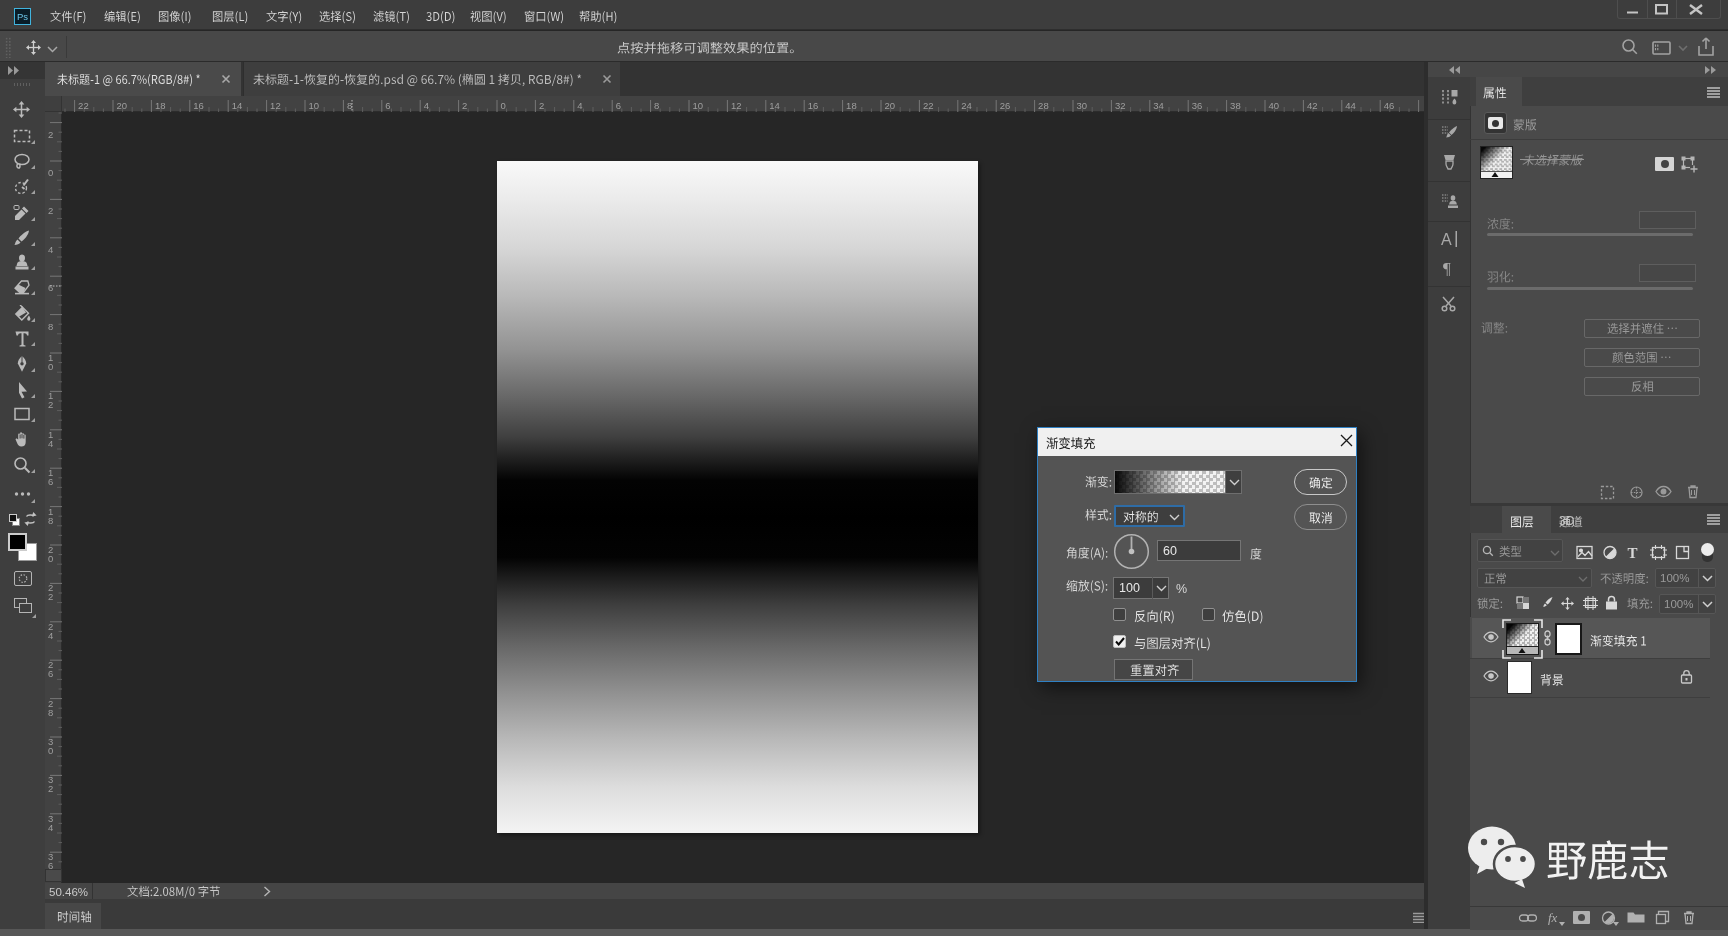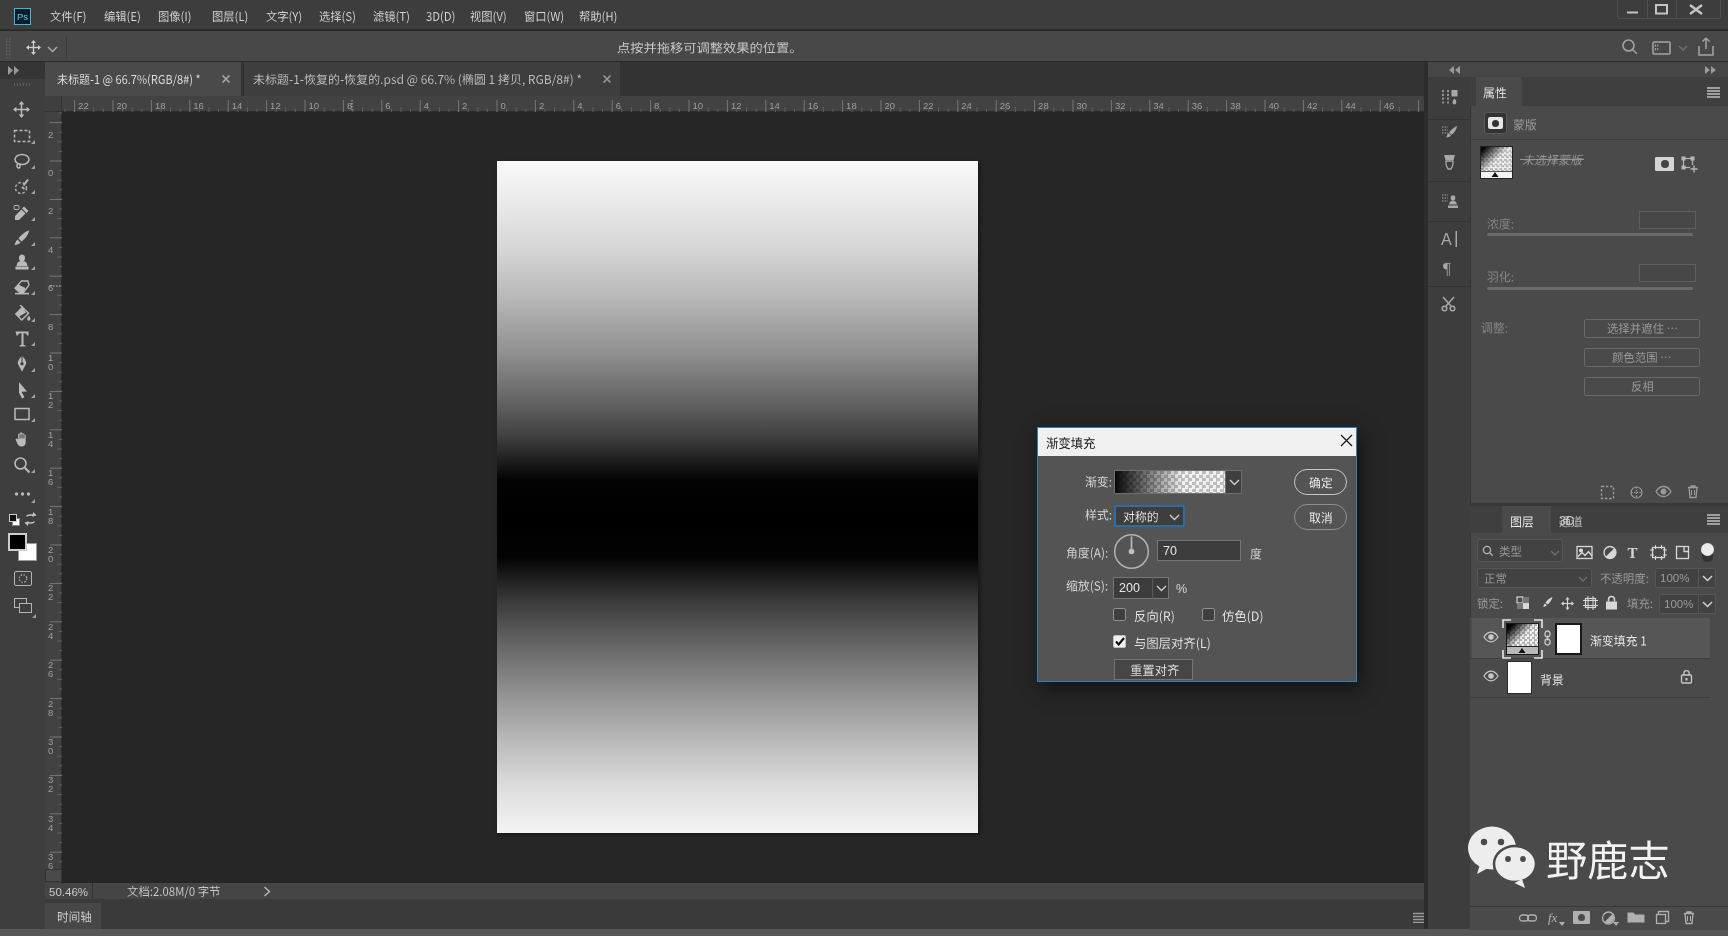--- a/index.html
+++ b/index.html
@@ -1007,29 +1007,29 @@
   </svg>
 <svg style="position:absolute;left:1065.70125px;top:542.5px;overflow:visible" width="44" height="20" viewBox="0 -14.5 44 20">
     <path transform="scale(0.9500,1)" fill="#d8d8d8" d="M3.3 -6.8L6.1 -6.8L6.1 -5.2L3.3 -5.2ZM3.3 -7.6L3.3 -7.6C3.7 -8 4 -8.5 4.3 -8.9L7.9 -8.9C7.6 -8.4 7.2 -8 6.8 -7.6ZM10 -6.8L10 -5.2L7 -5.2L7 -6.8ZM4.2 -10.5C3.6 -9.3 2.4 -7.8 0.7 -6.6C0.9 -6.5 1.2 -6.2 1.4 -5.9C1.8 -6.2 2.1 -6.4 2.4 -6.7L2.4 -4.5C2.4 -2.9 2.2 -1 0.8 0.4C1 0.6 1.4 0.9 1.5 1.1C2.4 0.3 2.8 -0.8 3.1 -1.9L6.1 -1.9L6.1 0.7L7 0.7L7 -1.9L10 -1.9L10 -0.2C10 -0 9.9 0 9.7 0C9.5 0.1 8.7 0.1 8 0C8.1 0.3 8.2 0.7 8.3 1C9.3 1 10 1 10.4 0.8C10.8 0.6 10.9 0.4 10.9 -0.2L10.9 -7.6L7.9 -7.6C8.4 -8.1 8.9 -8.7 9.2 -9.3L8.6 -9.7L8.4 -9.7L4.9 -9.7L5.2 -10.3ZM3.3 -4.4L6.1 -4.4L6.1 -2.7L3.2 -2.7C3.3 -3.3 3.3 -3.9 3.3 -4.4ZM10 -4.4L10 -2.7L7 -2.7L7 -4.4ZM17.3 -8.1L17.3 -7L15.3 -7L15.3 -6.2L17.3 -6.2L17.3 -4.1L22.2 -4.1L22.2 -6.2L24.2 -6.2L24.2 -7L22.2 -7L22.2 -8.1L21.3 -8.1L21.3 -7L18.2 -7L18.2 -8.1ZM21.3 -6.2L21.3 -4.9L18.2 -4.9L18.2 -6.2ZM22 -2.5C21.4 -1.9 20.6 -1.4 19.7 -1C18.9 -1.4 18.1 -1.9 17.6 -2.5ZM15.5 -3.3L15.5 -2.5L17.1 -2.5L16.7 -2.4C17.2 -1.7 17.9 -1.1 18.7 -0.6C17.5 -0.2 16.2 0 14.9 0.1C15 0.3 15.2 0.7 15.3 0.9C16.8 0.8 18.4 0.4 19.7 -0.1C20.9 0.5 22.4 0.8 24 1C24.1 0.8 24.3 0.4 24.5 0.2C23.2 0.1 21.9 -0.2 20.8 -0.6C21.9 -1.2 22.8 -2 23.3 -3L22.8 -3.4L22.6 -3.3ZM18.4 -10.3C18.6 -10 18.8 -9.6 18.9 -9.3L14.1 -9.3L14.1 -5.9C14.1 -4 14 -1.3 13 0.6C13.2 0.7 13.6 0.9 13.8 1C14.9 -1 15 -3.9 15 -5.9L15 -8.4L24.4 -8.4L24.4 -9.3L20 -9.3C19.8 -9.7 19.6 -10.2 19.4 -10.6ZM28 2.5L28.7 2.1C27.6 0.4 27.1 -1.8 27.1 -3.9C27.1 -6 27.6 -8.1 28.7 -9.9L28 -10.2C26.8 -8.3 26.2 -6.3 26.2 -3.9C26.2 -1.4 26.8 0.6 28 2.5ZM29.3 0L30.4 0L31.3 -2.8L34.7 -2.8L35.6 0L36.8 0L33.7 -9.2L32.4 -9.2ZM31.6 -3.7L32.1 -5.1C32.4 -6.2 32.7 -7.2 33 -8.2L33 -8.2C33.3 -7.2 33.6 -6.2 34 -5.1L34.4 -3.7ZM38.1 2.5C39.2 0.6 39.9 -1.4 39.9 -3.9C39.9 -6.3 39.2 -8.3 38.1 -10.2L37.4 -9.9C38.4 -8.1 39 -6 39 -3.9C39 -1.8 38.4 0.4 37.4 2.1ZM42.8 -4.9C43.2 -4.9 43.6 -5.2 43.6 -5.8C43.6 -6.3 43.2 -6.6 42.8 -6.6C42.3 -6.6 42 -6.3 42 -5.8C42 -5.2 42.3 -4.9 42.8 -4.9ZM42.8 0.2C43.2 0.2 43.6 -0.2 43.6 -0.7C43.6 -1.2 43.2 -1.6 42.8 -1.6C42.3 -1.6 42 -1.2 42 -0.7C42 -0.2 42.3 0.2 42.8 0.2Z"></path>
   </svg>
 <svg class="ab" style="left:1113px;top:533px" width="37" height="37" viewBox="0 0 37 37">
     <circle cx="18.5" cy="18.5" r="16.8" fill="none" stroke="#b2b2b2" stroke-width="1.5"></circle>
     <path d="M18.5 18.5V3.5" stroke="#b2b2b2" stroke-width="1.8"></path>
     <circle cx="18.5" cy="18.5" r="2.8" fill="#c0c0c0"></circle>
   </svg>
 <div class="ab" style="left:1157px;top:540px;width:84px;height:21px;background:#3c3c3c;border:1px solid #757575"></div>
-<div class="ab" style="left:1163px;top:544px;font-size:12.5px;color:#e8e8e8">70</div>
+<div class="ab" style="left:1163px;top:544px;font-size:12.5px;color:#e8e8e8">60</div>
 <svg style="position:absolute;left:1250.125px;top:543.5px;overflow:visible" width="13" height="20" viewBox="0 -14.5 13 20">
     <path transform="scale(0.9500,1)" fill="#d8d8d8" d="M4.8 -8.1L4.8 -7L2.8 -7L2.8 -6.2L4.8 -6.2L4.8 -4.1L9.7 -4.1L9.7 -6.2L11.7 -6.2L11.7 -7L9.7 -7L9.7 -8.1L8.8 -8.1L8.8 -7L5.7 -7L5.7 -8.1ZM8.8 -6.2L8.8 -4.9L5.7 -4.9L5.7 -6.2ZM9.5 -2.5C8.9 -1.9 8.1 -1.4 7.2 -1C6.4 -1.4 5.6 -1.9 5.1 -2.5ZM3 -3.3L3 -2.5L4.6 -2.5L4.2 -2.4C4.7 -1.7 5.4 -1.1 6.2 -0.6C5 -0.2 3.7 0 2.4 0.1C2.5 0.3 2.7 0.7 2.8 0.9C4.3 0.8 5.9 0.4 7.2 -0.1C8.4 0.5 9.9 0.8 11.5 1C11.6 0.8 11.8 0.4 12 0.2C10.7 0.1 9.4 -0.2 8.2 -0.6C9.3 -1.2 10.3 -2 10.8 -3L10.2 -3.4L10.1 -3.3ZM5.9 -10.3C6.1 -10 6.3 -9.6 6.4 -9.3L1.6 -9.3L1.6 -5.9C1.6 -4 1.5 -1.3 0.5 0.6C0.7 0.7 1.1 0.9 1.3 1C2.4 -1 2.5 -3.9 2.5 -5.9L2.5 -8.4L11.9 -8.4L11.9 -9.3L7.5 -9.3C7.3 -9.7 7.1 -10.2 6.9 -10.6Z"></path>
   </svg>
 <svg style="position:absolute;left:1065.84375px;top:575.5px;overflow:visible" width="44" height="20" viewBox="0 -14.5 44 20">
     <path transform="scale(0.9500,1)" fill="#d8d8d8" d="M0.6 -0.7L0.8 0.2C1.8 -0.2 3.2 -0.7 4.5 -1.2L4.3 -2C2.9 -1.5 1.5 -1 0.6 -0.7ZM0.8 -5.3C1 -5.4 1.2 -5.4 2.6 -5.6C2.1 -4.8 1.7 -4.2 1.5 -3.9C1.1 -3.5 0.8 -3.1 0.6 -3.1C0.7 -2.9 0.8 -2.5 0.9 -2.3C1.1 -2.4 1.5 -2.6 4 -3.2L3.9 -3.6L3.9 -3.9L2.1 -3.5C3 -4.6 3.8 -6 4.5 -7.3L3.8 -7.8C3.6 -7.3 3.3 -6.9 3.1 -6.4L1.7 -6.3C2.4 -7.4 3.1 -8.8 3.7 -10.1L2.8 -10.5C2.4 -9 1.5 -7.3 1.2 -6.9C0.9 -6.5 0.7 -6.2 0.5 -6.1C0.6 -5.9 0.7 -5.5 0.8 -5.3ZM5.9 -7.7C5.6 -6.3 4.9 -4.7 3.9 -3.6C4.1 -3.5 4.3 -3.2 4.4 -3C4.7 -3.3 5 -3.7 5.2 -4.1L5.2 1L6 1L6 -5.6C6.3 -6.2 6.6 -6.8 6.7 -7.4ZM7 -5.1L7 1L7.8 1L7.8 0.4L10.7 0.4L10.7 0.9L11.5 0.9L11.5 -5.1L9.3 -5.1L9.6 -6.3L11.7 -6.3L11.7 -7.1L6.8 -7.1L6.8 -6.3L8.7 -6.3C8.6 -5.9 8.5 -5.4 8.4 -5.1ZM7.4 -10.3C7.6 -10 7.7 -9.6 7.9 -9.3L4.6 -9.3L4.6 -7.2L5.5 -7.2L5.5 -8.5L11 -8.5L11 -7.4L11.9 -7.4L11.9 -9.3L8.8 -9.3C8.7 -9.7 8.4 -10.2 8.2 -10.5ZM7.8 -2L10.7 -2L10.7 -0.4L7.8 -0.4ZM7.8 -2.8L7.8 -4.3L10.7 -4.3L10.7 -2.8ZM15.1 -10.3C15.3 -9.8 15.6 -9 15.7 -8.6L16.6 -8.9C16.4 -9.3 16.2 -10 15.9 -10.5ZM13.1 -8.5L13.1 -7.6L14.5 -7.6L14.5 -5C14.5 -3.2 14.3 -1.2 12.8 0.4C13 0.5 13.4 0.8 13.5 1C15.2 -0.8 15.4 -2.9 15.4 -5L15.4 -5.1L17.1 -5.1C17.1 -1.6 17 -0.4 16.8 -0.1C16.7 0 16.6 0 16.4 0C16.2 0 15.7 0 15.2 -0C15.3 0.2 15.4 0.6 15.4 0.9C16 0.9 16.5 0.9 16.8 0.9C17.1 0.8 17.3 0.7 17.6 0.4C17.9 0 17.9 -1.4 18 -5.5C18 -5.6 18 -5.9 18 -5.9L15.4 -5.9L15.4 -7.6L18.6 -7.6L18.6 -8.5ZM20.3 -7.3L22.7 -7.3C22.4 -5.7 22 -4.4 21.5 -3.2C20.9 -4.4 20.5 -5.7 20.3 -7.2ZM20.2 -10.5C19.8 -8.3 19.1 -6.2 18.1 -4.9C18.3 -4.8 18.6 -4.4 18.8 -4.2C19.1 -4.7 19.4 -5.2 19.7 -5.8C20 -4.5 20.4 -3.3 20.9 -2.3C20.2 -1.2 19.2 -0.4 17.9 0.2C18.1 0.4 18.4 0.8 18.4 1C19.7 0.4 20.7 -0.4 21.4 -1.4C22.1 -0.4 22.9 0.4 24 1C24.1 0.7 24.4 0.4 24.6 0.2C23.5 -0.3 22.7 -1.2 22 -2.3C22.8 -3.6 23.3 -5.3 23.6 -7.3L24.5 -7.3L24.5 -8.2L20.6 -8.2C20.8 -8.9 21 -9.6 21.1 -10.4ZM28 2.5L28.7 2.1C27.6 0.4 27.1 -1.8 27.1 -3.9C27.1 -6 27.6 -8.1 28.7 -9.9L28 -10.2C26.8 -8.3 26.2 -6.3 26.2 -3.9C26.2 -1.4 26.8 0.6 28 2.5ZM33 0.2C34.9 0.2 36.1 -1 36.1 -2.4C36.1 -3.8 35.3 -4.4 34.2 -4.9L33 -5.5C32.2 -5.8 31.4 -6.1 31.4 -7C31.4 -7.8 32.1 -8.3 33.1 -8.3C34 -8.3 34.7 -8 35.2 -7.5L35.8 -8.2C35.2 -8.9 34.2 -9.3 33.1 -9.3C31.5 -9.3 30.2 -8.3 30.2 -6.9C30.2 -5.6 31.3 -4.9 32.1 -4.5L33.4 -4C34.3 -3.6 35 -3.3 35 -2.3C35 -1.5 34.2 -0.9 33 -0.9C32.1 -0.9 31.2 -1.3 30.5 -2L29.8 -1.2C30.6 -0.4 31.7 0.2 33 0.2ZM37.9 2.5C39.1 0.6 39.8 -1.4 39.8 -3.9C39.8 -6.3 39.1 -8.3 37.9 -10.2L37.2 -9.9C38.3 -8.1 38.8 -6 38.8 -3.9C38.8 -1.8 38.3 0.4 37.2 2.1ZM42.6 -4.9C43.1 -4.9 43.5 -5.2 43.5 -5.8C43.5 -6.3 43.1 -6.6 42.6 -6.6C42.2 -6.6 41.8 -6.3 41.8 -5.8C41.8 -5.2 42.2 -4.9 42.6 -4.9ZM42.6 0.2C43.1 0.2 43.5 -0.2 43.5 -0.7C43.5 -1.2 43.1 -1.6 42.6 -1.6C42.2 -1.6 41.8 -1.2 41.8 -0.7C41.8 -0.2 42.2 0.2 42.6 0.2Z"></path>
   </svg>
 <div class="ab" style="left:1113px;top:577px;width:56px;height:22px;background:#3c3c3c;border:1px solid #757575"></div>
-<div class="ab" style="left:1119px;top:581px;font-size:12.5px;color:#e8e8e8">200</div>
+<div class="ab" style="left:1119px;top:581px;font-size:12.5px;color:#e8e8e8">100</div>
 <div class="ab" style="left:1152px;top:577px;width:1px;height:22px;background:#5a5a5a"></div>
 <svg class="ab" style="left:1156px;top:585px" width="11" height="7" viewBox="0 0 11 7">
     <path fill="none" stroke="#cfcfcf" stroke-width="1.4" d="M1 1l4.5 4.5L10 1"></path>
   </svg>
 <div class="ab" style="left:1176px;top:582px;font-size:12.5px;color:#d8d8d8">%</div>
 <div class="ab" style="left:1113px;top:608px;width:13px;height:13px;background:#3f3f3f;border:1px solid #909090;border-radius:2px"></div>
 <svg style="position:absolute;left:1134px;top:605.9px;overflow:visible" width="42" height="21" viewBox="0 -15.1 42 21">
     <path transform="scale(0.9500,1)" fill="#e5e5e5" d="M10.5 -10.8C8.6 -10.3 5.1 -9.9 2.2 -9.8L2.2 -6.3C2.2 -4.3 2.1 -1.5 0.7 0.5C1 0.6 1.4 0.9 1.6 1.1C2.9 -0.9 3.2 -3.9 3.2 -6L4.1 -6C4.7 -4.3 5.5 -2.9 6.6 -1.7C5.5 -0.9 4.2 -0.3 2.8 0.1C3 0.3 3.2 0.7 3.3 1C4.8 0.5 6.2 -0.1 7.4 -1.1C8.5 -0.2 9.9 0.5 11.6 0.9C11.7 0.7 12 0.3 12.2 0.1C10.6 -0.3 9.3 -0.9 8.2 -1.7C9.5 -3 10.5 -4.6 11.1 -6.7L10.4 -7L10.2 -7L3.2 -7L3.2 -9C6 -9.1 9.2 -9.4 11.3 -10ZM9.8 -6C9.3 -4.5 8.4 -3.3 7.4 -2.4C6.4 -3.3 5.6 -4.6 5.1 -6ZM18.7 -10.9C18.5 -10.3 18.2 -9.4 17.9 -8.7L14.3 -8.7L14.3 1L15.2 1L15.2 -7.7L23.8 -7.7L23.8 -0.3C23.8 -0 23.7 0.1 23.5 0.1C23.2 0.1 22.3 0.1 21.4 0C21.5 0.3 21.7 0.8 21.7 1C22.9 1 23.7 1 24.2 0.9C24.6 0.7 24.8 0.4 24.8 -0.3L24.8 -8.7L18.9 -8.7C19.3 -9.3 19.6 -10 19.9 -10.8ZM17.8 -5.1L21.1 -5.1L21.1 -2.6L17.8 -2.6ZM17 -6L17 -0.8L17.8 -0.8L17.8 -1.7L22 -1.7L22 -6ZM29.1 2.5L29.8 2.2C28.7 0.4 28.2 -1.8 28.2 -4C28.2 -6.2 28.7 -8.4 29.8 -10.3L29.1 -10.6C27.9 -8.7 27.2 -6.6 27.2 -4C27.2 -1.5 27.9 0.6 29.1 2.5ZM32.9 -5L32.9 -8.6L34.5 -8.6C36 -8.6 36.8 -8.1 36.8 -6.9C36.8 -5.6 36 -5 34.5 -5ZM36.9 0L38.3 0L35.9 -4.2C37.2 -4.5 38 -5.4 38 -6.9C38 -8.8 36.6 -9.5 34.7 -9.5L31.7 -9.5L31.7 0L32.9 0L32.9 -4L34.6 -4ZM39.9 2.5C41.1 0.6 41.8 -1.5 41.8 -4C41.8 -6.6 41.1 -8.7 39.9 -10.6L39.2 -10.3C40.3 -8.4 40.9 -6.2 40.9 -4C40.9 -1.8 40.3 0.4 39.2 2.2Z"></path>
   </svg>
 <div class="ab" style="left:1202px;top:608px;width:13px;height:13px;background:#3f3f3f;border:1px solid #909090;border-radius:2px"></div>

